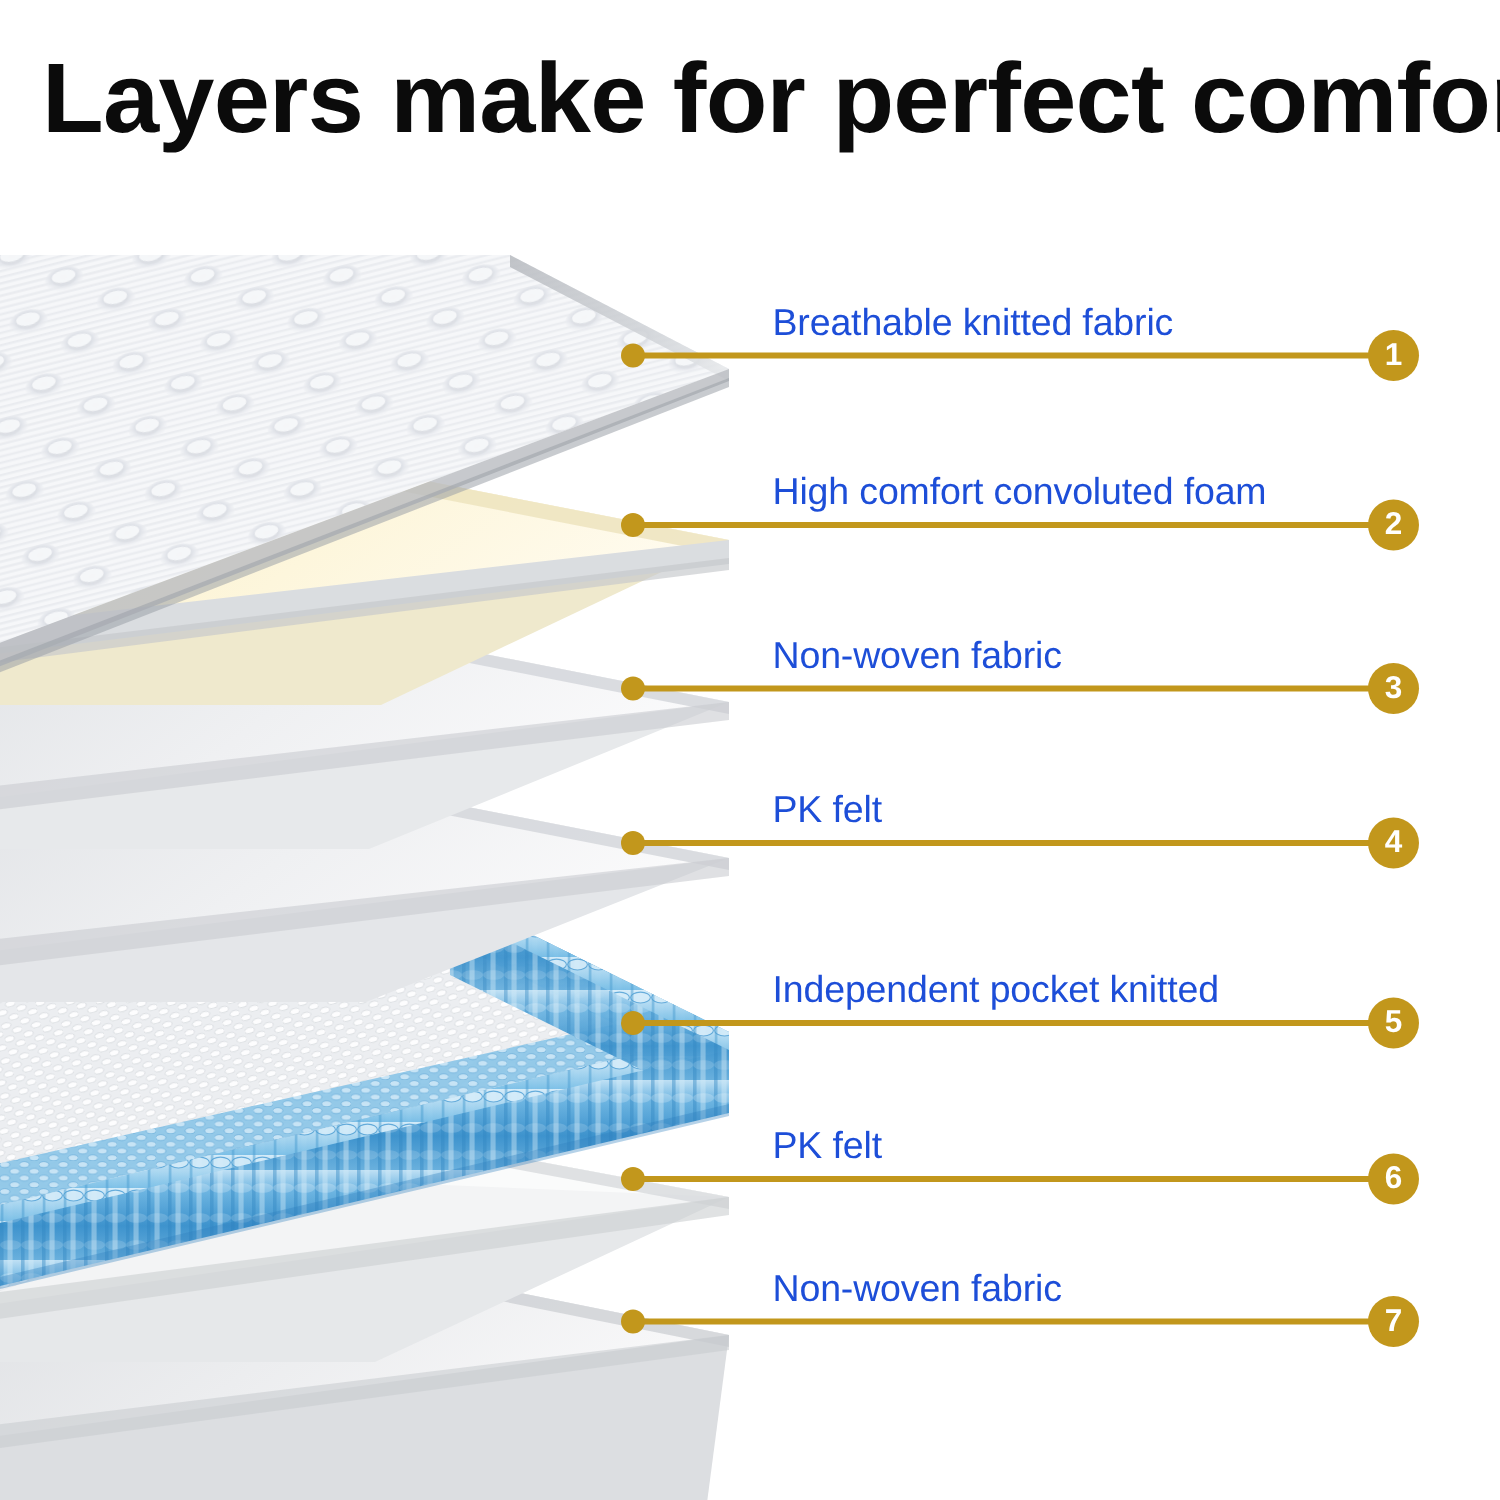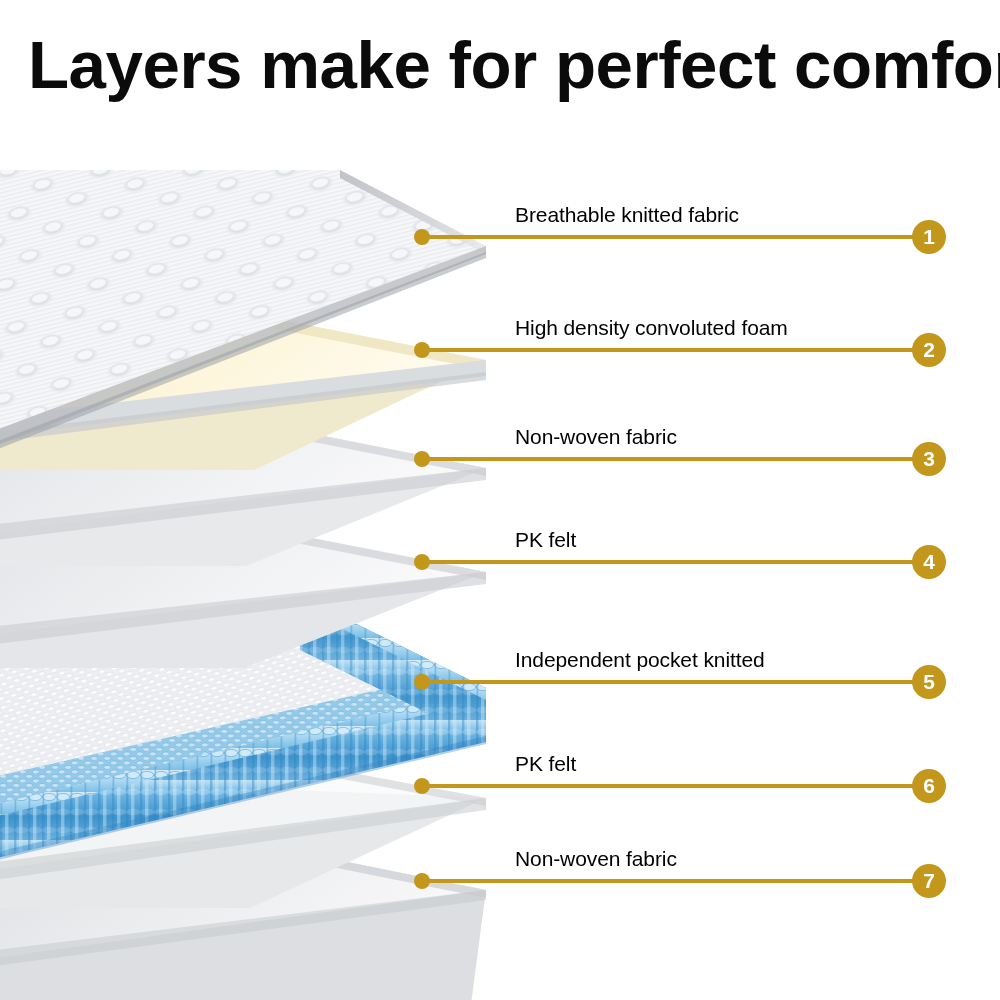--- a/index.html
+++ b/index.html
@@ -50,23 +50,23 @@
   .callout {
     position: absolute;
     left: 0;
     width: 1000px;
     height: 0;
   }
   .callout .lbl {
     position: absolute;
     left: 515px;
     bottom: 8px;
-    font-size: 21px;
+    font-size: 25px;
     line-height: 28px;
-    color: #000000;
+    color: #1d4ed8;
     white-space: nowrap;
     letter-spacing: -0.1px;
   }
   .callout .rule {
     position: absolute;
     left: 424px;
     top: -2px;
     height: 4px;
     width: 495px;
     background: #c2971c;
@@ -269,21 +269,21 @@
   </svg>
 
   <div class="callout" style="top:237px">
     <span class="lbl">Breathable knitted fabric</span>
     <span class="dot"></span>
     <span class="rule"></span>
     <span class="num">1</span>
   </div>
 
   <div class="callout" style="top:350px">
-    <span class="lbl">High density convoluted foam</span>
+    <span class="lbl">High comfort convoluted foam</span>
     <span class="dot"></span>
     <span class="rule"></span>
     <span class="num">2</span>
   </div>
 
   <div class="callout" style="top:459px">
     <span class="lbl">Non-woven fabric</span>
     <span class="dot"></span>
     <span class="rule"></span>
     <span class="num">3</span>

